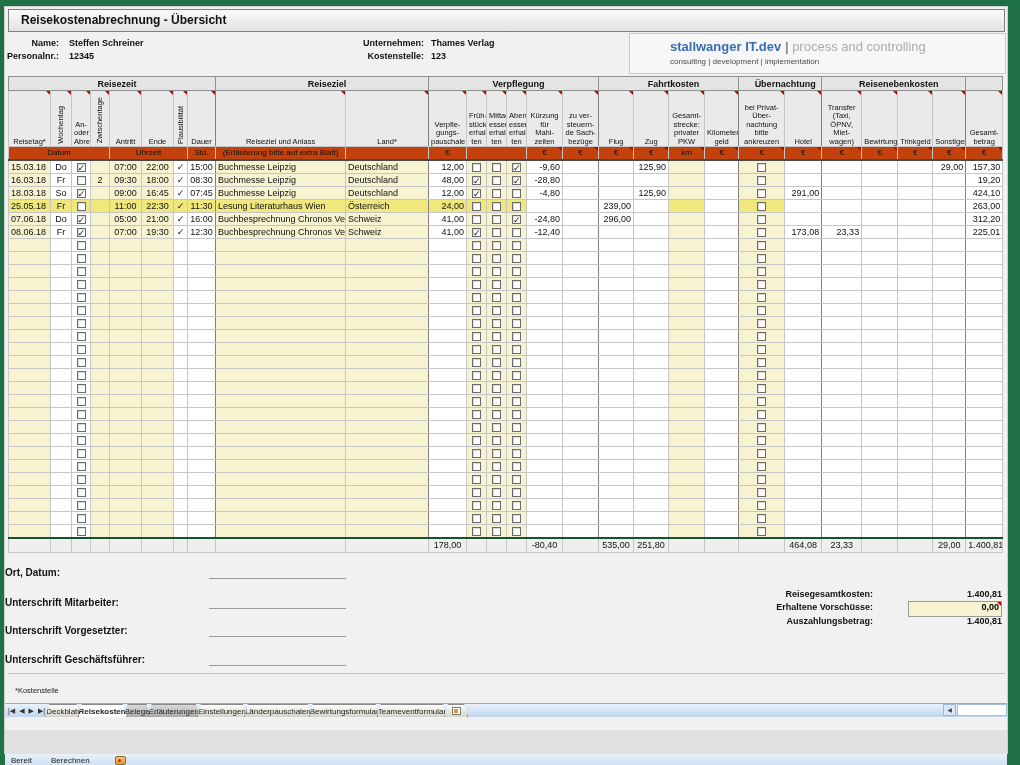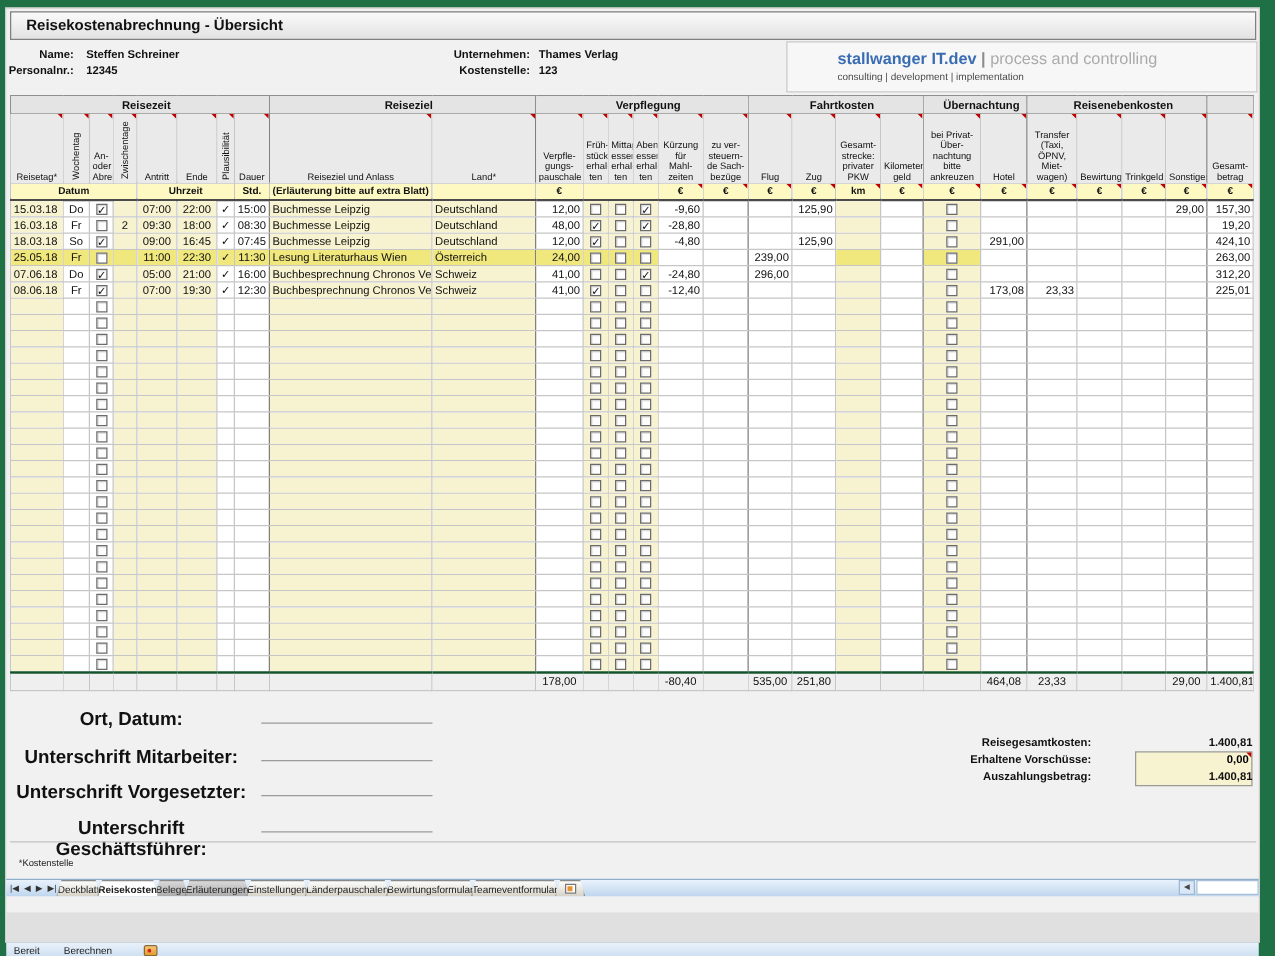--- a/index.html
+++ b/index.html
@@ -27,44 +27,44 @@
   
   .tablewrap { position:absolute; left:3px; top:69px; width:997px; }
   table { border-collapse:collapse; table-layout:fixed; width:995px; background:#FFFFFF;
           border:1px solid #707070; }
   th, td { border:1px solid #C6C6C6; padding:0 2px; overflow:hidden; white-space:nowrap;
            position:relative; color:#111; }
   tr.grp th { height:14px; font-size:9px; font-weight:bold; background:#E4E4E4;
               border-color:#8F8F8F; text-align:center;padding-left:12px; }
   tr.hdr th { height:56px; font-size:7.5px; font-weight:normal; vertical-align:bottom;
               text-align:center; background:#EAEAEA; line-height:1.12; white-space:pre-line; }
-  tr.unit th { height:13px; font-size:8px; font-weight:bold; background:#fef9c3;
+  tr.unit th { height:13px; font-size:8px; font-weight:normal; background:#c2410c;
                border-bottom:2px solid #4A4A4A; text-align:center; }
   tbody tr { height:13px; }
   tbody td { font-size:9px; line-height:12px; }
   td.yl { background:#F7F2CF; }
   td.hl { background:#F0E87C; }
   td.r { text-align:right; } td.c { text-align:center; } td.l { text-align:left; }
   .gb { border-right-color:#808080 !important; }
   tfoot td { height:15px; font-size:9px; background:#EFEFEF; border-top:2px solid #14532d;
              text-align:center; }
   .cm::after { content:""; position:absolute; top:0; right:0;
                border-left:4px solid transparent; border-top:4px solid #C00000; }
   .cbx { display:inline-block; width:9px; height:9px; border:1px solid #6B6B6B;
          background:#FDFDFD; font-size:9px; line-height:8px; text-align:center;
          vertical-align:middle; box-shadow:inset 1px 1px 0 #DCDCDC; color:#111; }
   .vert { writing-mode:vertical-rl; transform:rotate(180deg); display:inline-block;
           max-height:52px; line-height:1; font-size:7.5px; }
 
   
-  .sig-lbl { position:absolute; width:200px; text-align:center; font-size:15px; font-weight:bold; color:#111; }
+  .sig-lbl { position:absolute; width:200px; text-align:left; font-size:10px; font-weight:bold; color:#111; }
   .sig-line { position:absolute; width:137px; border-bottom:1px solid #9A9A9A; height:12px; }
   .sum-lbl { position:absolute; left:618px; width:250px; text-align:right; font-size:9px; font-weight:bold; color:#111; }
   .sum-val { position:absolute; left:901px; width:96px; text-align:right; font-size:9px; font-weight:bold; color:#111; }
-  .vorschuesse-box { position:absolute; left:903px; width:94px; height:28px; background:#F7F2CF;
+  .vorschuesse-box { position:absolute; left:903px; width:94px; height:16px; background:#F7F2CF;
                      border:1px solid #9A9A9A; text-align:right; font-size:9px; font-weight:bold;
                      line-height:11px; padding-right:2px; }
   .vorschuesse-box::after { content:""; position:absolute; top:0; right:0;
                border-left:4px solid transparent; border-top:4px solid #C00000; }
   .sep-line { position:absolute; left:3px; top:666px; width:997px; border-top:1px solid #C2C2C2; }
   .footnote { position:absolute; left:10px; top:679px; font-size:7.5px; color:#222; }
 
   
   .tabbar { position:absolute; left:0; top:696px; width:1002px; height:14px;
             background:linear-gradient(#E9F2FC,#BFD6EE); border-top:1px solid #8FAECE;

